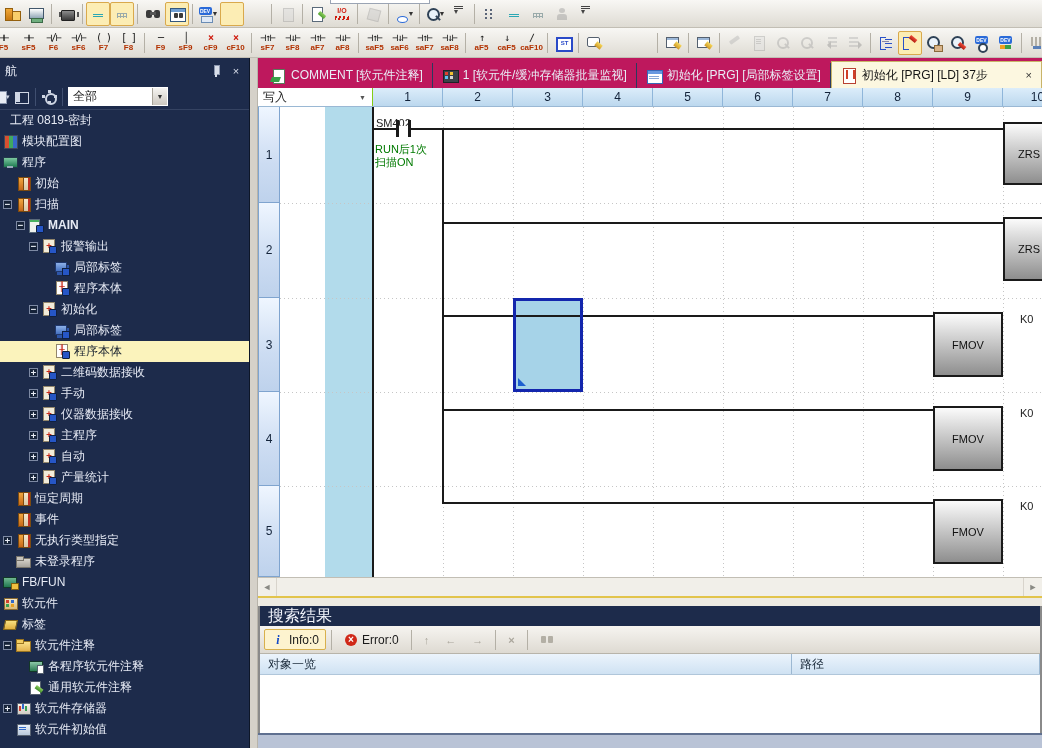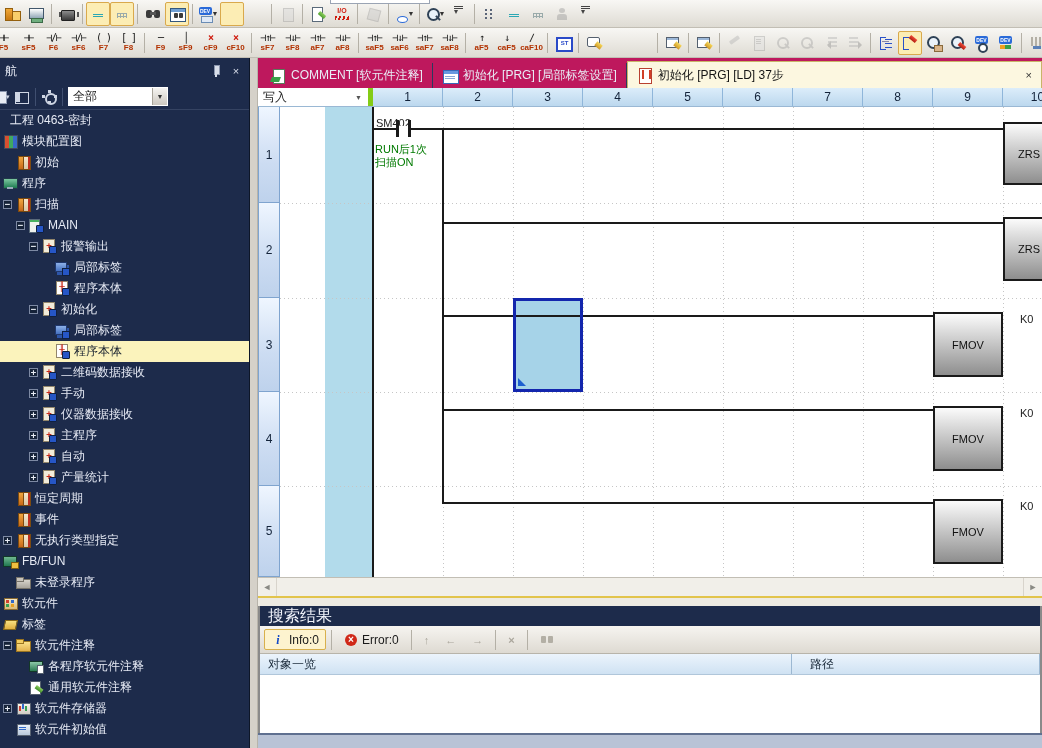--- a/index.html
+++ b/index.html
@@ -161,21 +161,21 @@
 .ti-monitor:after{left:3px;top:4px;width:3px;height:3px;background:#e04030;box-shadow:5px 0 0 #f0c030,0 4px 0 #60c0f0,5px 4px 0 #d8d8d8}
 .ti-table:before{left:1px;top:2px;width:14px;height:12px;background:#fff;border:1px solid #3868b8;box-shadow:inset 0 3px 0 #6898e0}
 .ti-table:after{left:3px;top:8px;width:10px;height:1px;background:#88a8d8;box-shadow:0 2px 0 #88a8d8}
 .ti-ladder:before{left:2px;top:1px;width:11px;height:14px;background:#fff;border:1px solid #b84030}
 .ti-ladder:after{left:5px;top:3px;width:5px;height:9px;border-left:2px solid #d04028;border-right:2px solid #d04028}
 .tclose{margin-left:auto;font-size:11px;color:#333;padding-left:8px}
 
 
 #ladder{height:510px;background:#fff;position:relative;border-bottom:2px solid #e2c44c;overflow:hidden;flex:none}
 #lheader{height:19px;display:flex;position:relative;background:#fff;border-bottom:1px solid #9ab8d4}
-#lh-main{width:115px;flex:none;display:flex;align-items:center;font-size:12px;color:#222;padding-left:5px;border-right:5px solid #84cc16;position:relative}
+#lh-main{width:115px;flex:none;display:flex;align-items:center;font-size:12px;color:#222;padding-left:5px;border-right:1px solid #84cc16;position:relative}
 #lh-main .harrow{position:absolute;right:6px;top:6px;font-size:7px;color:#555}
 .lh-col{width:70px;flex:none;text-align:center;font-size:12px;line-height:18px;color:#13233a;background:linear-gradient(#dcedfa,#bcd8ee);border-right:1px solid #8fb6da}
 #lcanvas{position:absolute;top:19px;left:0;width:784px;height:470px;background:#fff;overflow:hidden}
 .gcell{position:absolute;left:0;width:22px;background:linear-gradient(180deg,#eff6ff,#ccdcf2 60%,#bed2ec);border:1px solid #7fa4cf;border-top:none;display:flex;align-items:center;justify-content:center;font-size:12px;color:#13233a}
 .bluestrip{position:absolute;left:67px;top:0;width:48px;height:470px;background:#b2dbeb}
 .rail{position:absolute;left:114px;top:0;width:2px;height:470px;background:#1a1a1a}
 .vdot{position:absolute;top:0;width:1px;height:470px;background:repeating-linear-gradient(#c6c6c6 0 1px,transparent 1px 4px)}
 .hdot{position:absolute;left:22px;width:762px;height:1px;background:repeating-linear-gradient(90deg,#c6c6c6 0 1px,transparent 1px 4px)}
 .wire{position:absolute;height:2px;background:#1a1a1a}
 .branch{position:absolute;width:2px;background:#1a1a1a}
@@ -471,43 +471,43 @@
         <span class="vsep-dark"></span>
         <span class="ic i-gear"></span>
         <span class="vsep-dark"></span>
         <span class="combo">
           <span>全部</span>
           <span class="cbtn">▼</span>
         </span>
       </div>
       <div id="tree">
           <div class="trow">
-            <span class="tlabel" style="left: 10px;">工程 0463-密封</span>
+            <span class="tlabel" style="left: 10px;">工程 0819-密封</span>
           </div>
           <div class="trow">
             <span class="ticon t-module" style="left: 3px;"></span>
             <span class="tlabel" style="left: 22px;">模块配置图</span>
           </div>
           <div class="trow">
+            <span class="ticon t-prog" style="left: 3px;"></span>
+            <span class="tlabel" style="left: 22px;">程序</span>
+          </div>
+          <div class="trow">
             <span class="ticon t-exec" style="left: 16px;"></span>
             <span class="tlabel" style="left: 35px;">初始</span>
-          </div>
-          <div class="trow">
-            <span class="ticon t-prog" style="left: 3px;"></span>
-            <span class="tlabel" style="left: 22px;">程序</span>
           </div>
           <div class="trow">
             <span class="texp" style="left: 3px;">−</span>
             <span class="ticon t-exec" style="left: 16px;"></span>
             <span class="tlabel" style="left: 35px;">扫描</span>
           </div>
           <div class="trow">
             <span class="texp" style="left: 16px;">−</span>
             <span class="ticon t-mainp" style="left: 29px;"></span>
-            <span class="tlabel" style="left: 48px;">MAIN</span>
+            <span class="tlabel" style="left: 48px; font-weight: bold;">MAIN</span>
           </div>
           <div class="trow">
             <span class="texp" style="left: 29px;">−</span>
             <span class="ticon t-pou" style="left: 42px;"></span>
             <span class="tlabel" style="left: 61px;">报警输出</span>
           </div>
           <div class="trow">
             <span class="ticon t-ltag" style="left: 55px;"></span>
             <span class="tlabel" style="left: 74px;">局部标签</span>
           </div>
@@ -565,26 +565,26 @@
           <div class="trow">
             <span class="ticon t-exec" style="left: 16px;"></span>
             <span class="tlabel" style="left: 35px;">事件</span>
           </div>
           <div class="trow">
             <span class="texp" style="left: 3px;">+</span>
             <span class="ticon t-exec" style="left: 16px;"></span>
             <span class="tlabel" style="left: 35px;">无执行类型指定</span>
           </div>
           <div class="trow">
+            <span class="ticon t-unreg" style="left: 16px;"></span>
+            <span class="tlabel" style="left: 35px;">未登录程序</span>
+          </div>
+          <div class="trow">
             <span class="ticon t-fb" style="left: 3px;"></span>
             <span class="tlabel" style="left: 22px;">FB/FUN</span>
-          </div>
-          <div class="trow">
-            <span class="ticon t-unreg" style="left: 16px;"></span>
-            <span class="tlabel" style="left: 35px;">未登录程序</span>
           </div>
           <div class="trow">
             <span class="ticon t-dev" style="left: 3px;"></span>
             <span class="tlabel" style="left: 22px;">软元件</span>
           </div>
           <div class="trow">
             <span class="ticon t-tag" style="left: 3px;"></span>
             <span class="tlabel" style="left: 22px;">标签</span>
           </div>
           <div class="trow">
@@ -612,20 +612,24 @@
         </div>
     </div>
 
     <div id="splitter"></div>
 
     <div id="right">
       <div id="tabbar">
           <div class="tab">
             <span class="tabicon ti-comment"></span>
             <span class="tablabel">COMMENT [软元件注释]</span>
+          </div>
+          <div class="tab">
+            <span class="tabicon ti-monitor"></span>
+            <span class="tablabel">1 [软元件/缓冲存储器批量监视]</span>
           </div>
           <div class="tab">
             <span class="tabicon ti-table"></span>
             <span class="tablabel">初始化 [PRG] [局部标签设置]</span>
           </div>
           <div class="tab active">
             <span class="tabicon ti-ladder"></span>
             <span class="tablabel">初始化 [PRG] [LD] 37步</span>
             <span class="tclose">×</span>
           </div>
@@ -727,21 +731,21 @@
             <div class="bp-btn disabled">
               <span class="b-ch">×</span>
             </div>
             <div class="tsep"></div>
             <div class="bp-btn disabled">
               <span class="bicon b-binoc"></span>
             </div>
           </div>
         <div id="bp-header">
             <div class="bp-col" style="width: 532px; flex: 0 0 auto;">对象一览</div>
-            <div class="bp-col" style="width: auto; flex: 1 1 0%; margin-left: 10px;">路径</div>
+            <div class="bp-col" style="width: auto; flex: 1 1 0%;">路径</div>
           </div>
         <div id="bp-body"></div>
       </div>
 
       <div id="status"></div>
     </div>
   </div>
 </div>
 
 </body></html>

